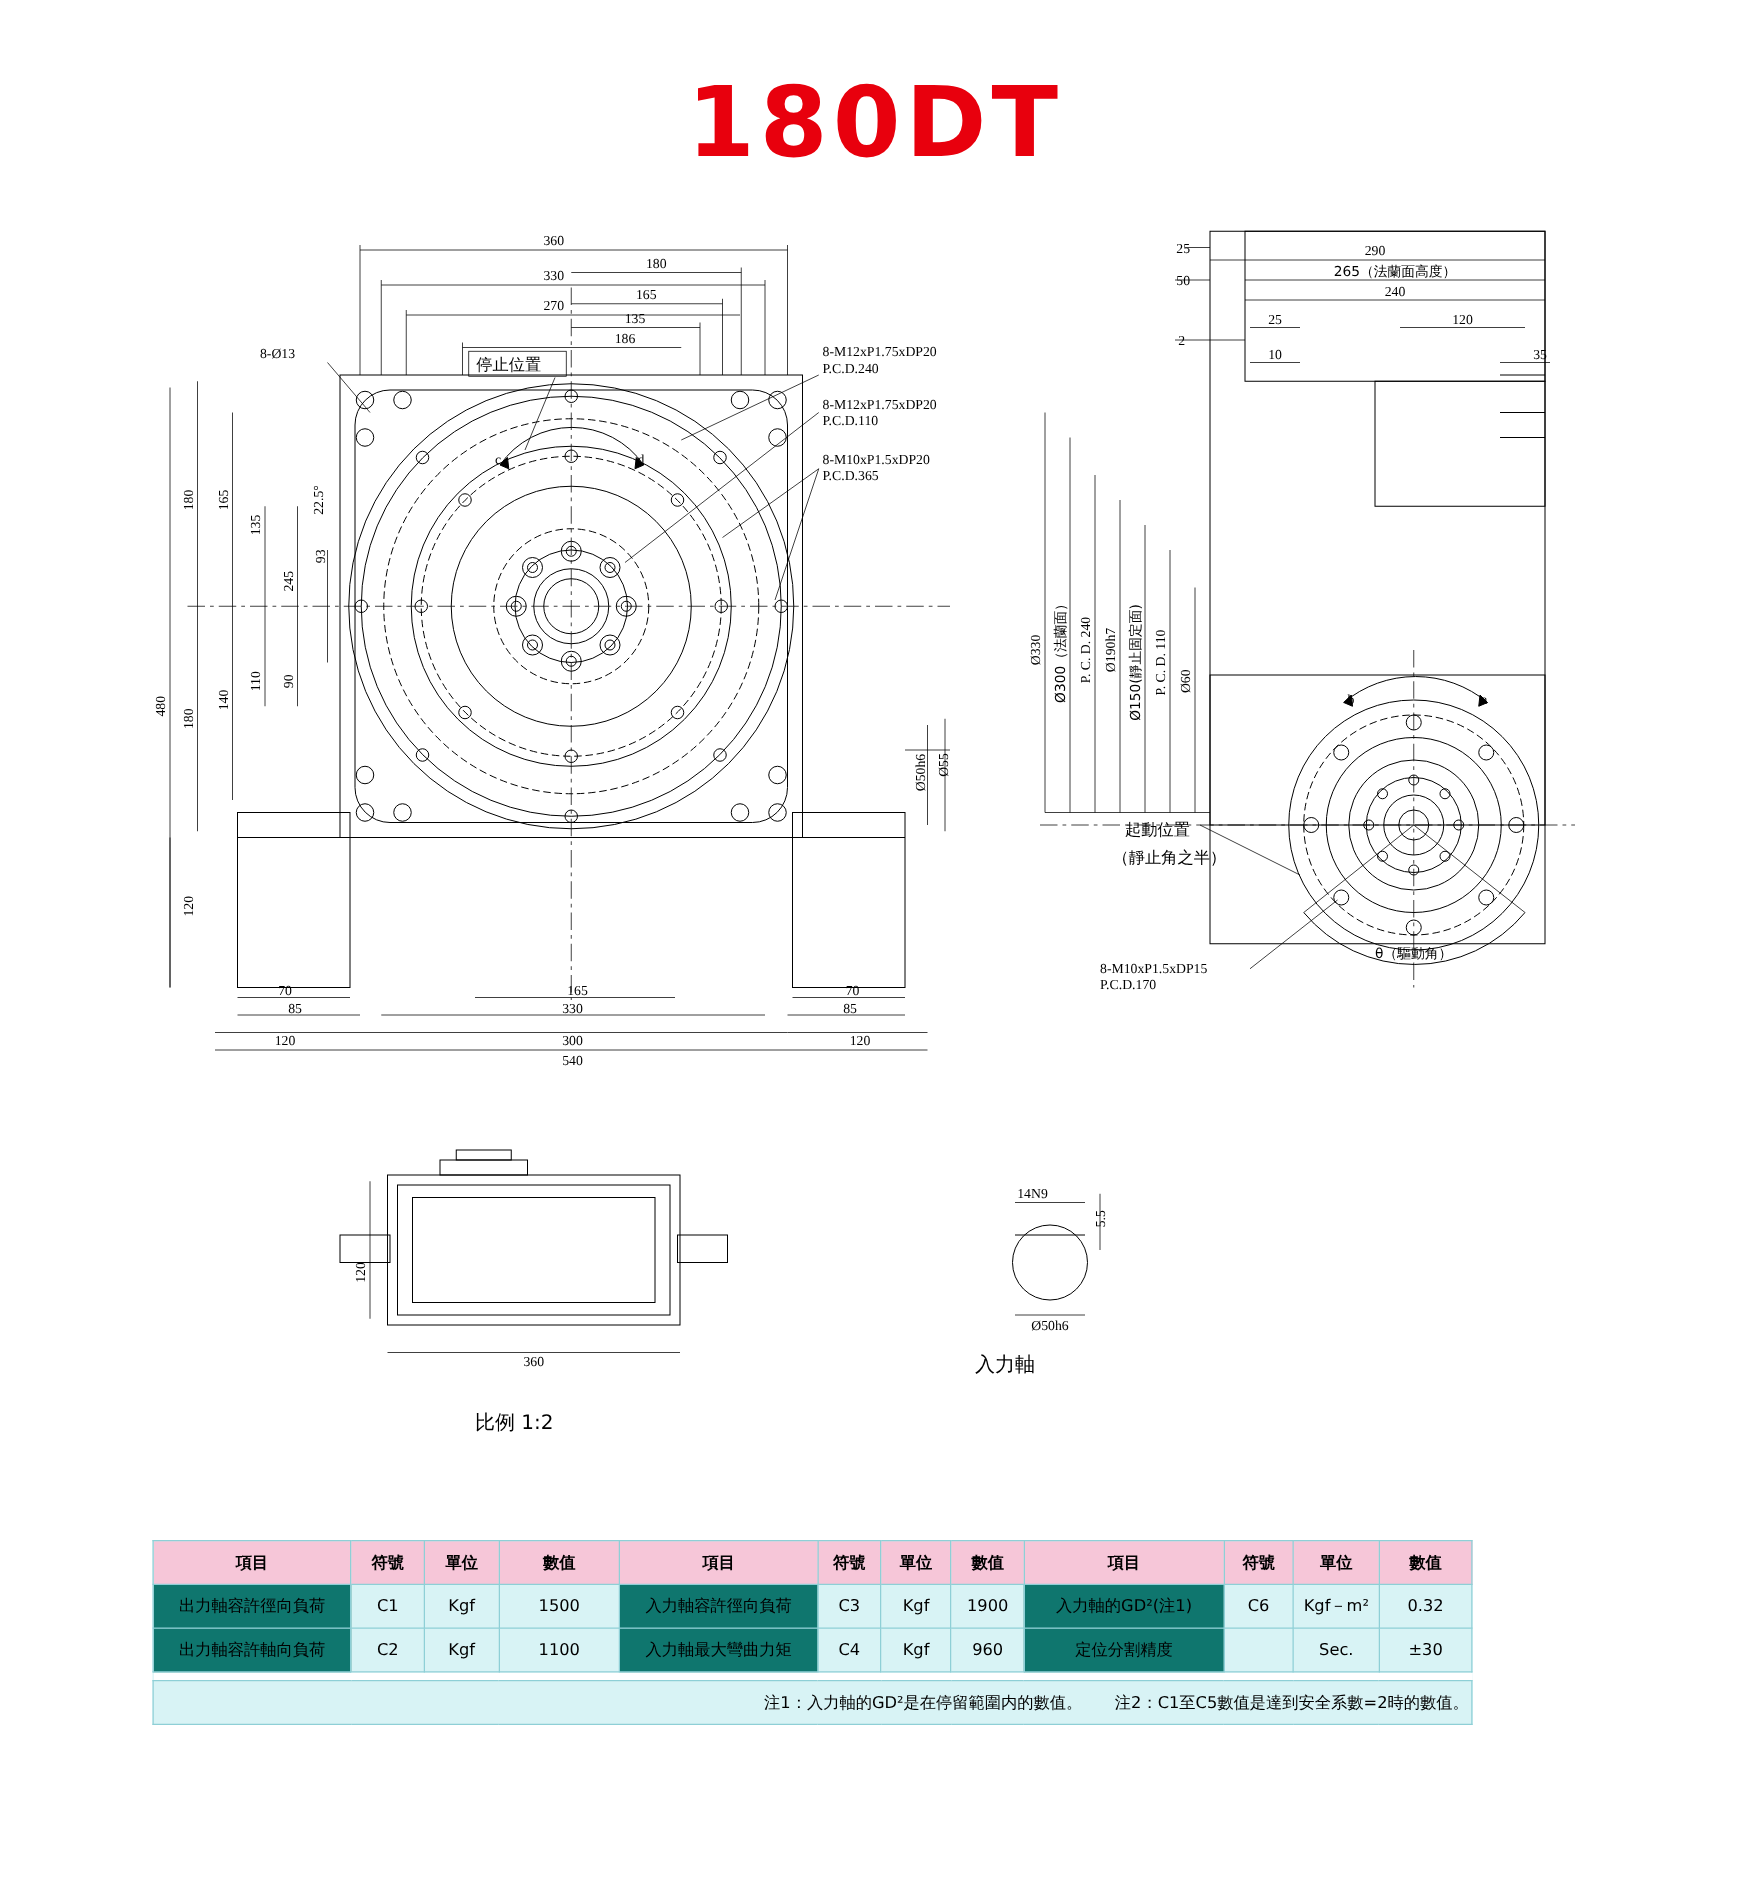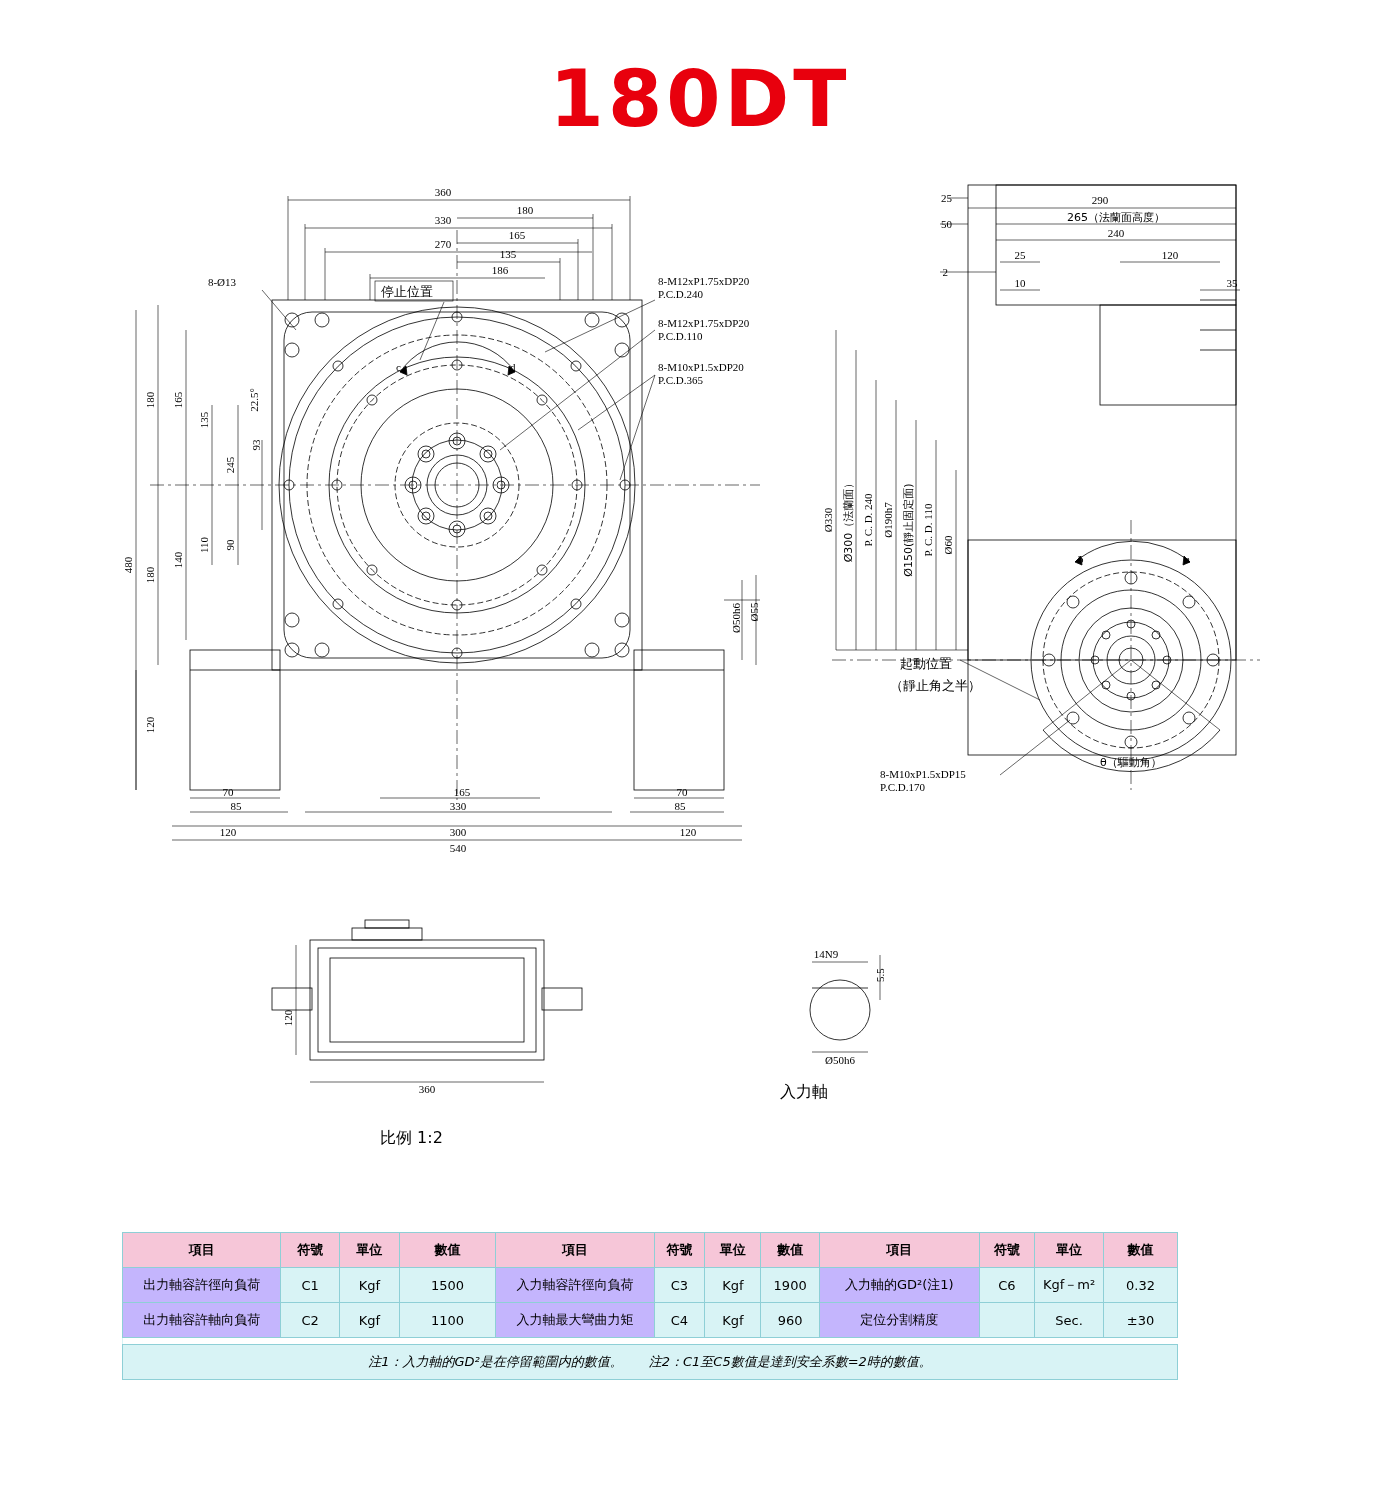--- a/index.html
+++ b/index.html
@@ -17,22 +17,22 @@
   
   .spec{
     position:absolute;left:122px;top:1232px;width:1056px;
     border-collapse:collapse;background:#d8f3f5;
     font-family:"DejaVu Sans",sans-serif;font-size:13px;
   }
   .spec td,.spec th{
     border:1px solid #8ecfd6;text-align:center;padding:6px 2px;height:22px;color:#000;font-weight:normal;
   }
   .spec thead td{background:#f6c6d8;font-weight:bold;}
-  .spec td.item{background:#c4b5fd;margin-left:40px;}
-  .note-row td{background:#d8f3f5;text-align:center;font-size:13px;font-style:italic;}
+  .spec td.item{background:#0f766e;margin-left:40px;}
+  .note-row td{background:#d8f3f5;text-align:right;font-size:13px;}
   .spacer td{border:none;background:#fff;height:6px;padding:0;}
 </style>
 </head>
 <body>
 
 <div class="title">180DT</div>
 
 <svg width="1400" height="1200">
   <g fill="none" stroke="#000" stroke-width="0.8">
 

